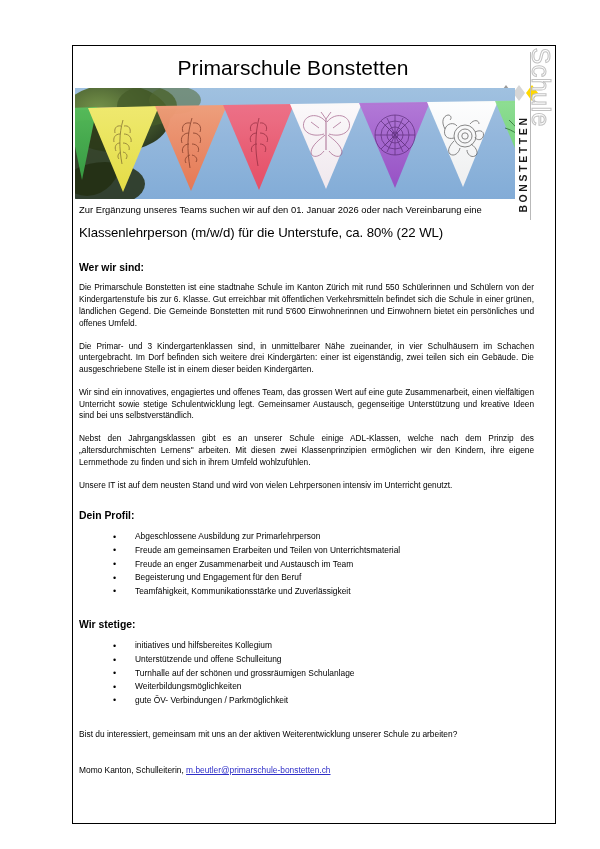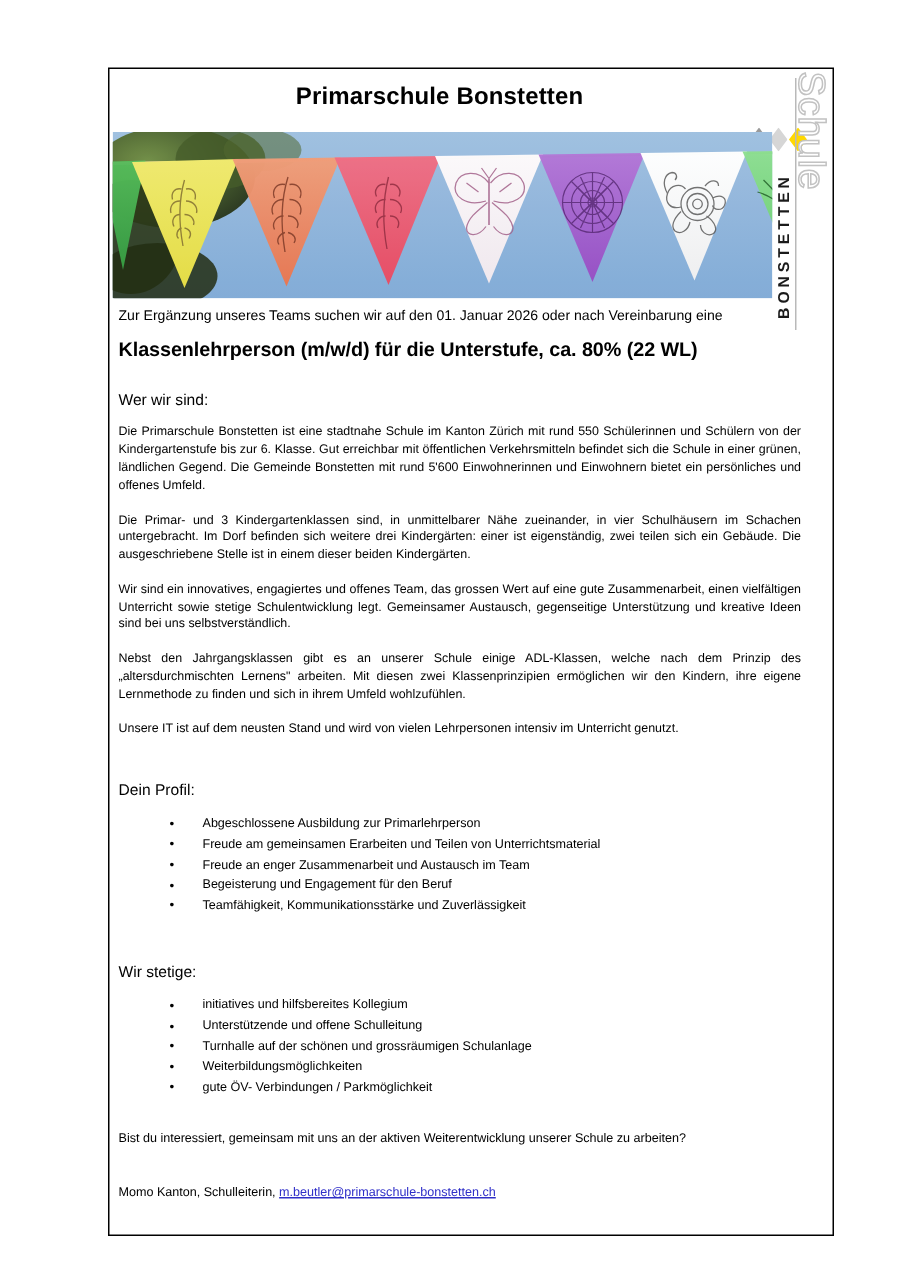--- a/index.html
+++ b/index.html
@@ -45,22 +45,22 @@
 
   
   .title-row {
     position: absolute;
     left: 0;
     top: 10px;
     width: 440px;
     text-align: center;
   }
   .doc-title {
-    font-size: 16px;
-    font-weight: bold;
+    font-size: 21px;
+    font-weight: normal;
     letter-spacing: 0.1px;
     color: #000;
   }
 
   
   .logo-block {
     position: absolute;
     right: 0px;
     top: 0px;
     width: 56px;
@@ -148,29 +148,29 @@
   }
 
   .lead {
     font-size: 9.4px;
     line-height: 1.32;
     margin: 0 0 9px 0;
   }
 
   .job-title {
     font-size: 13.2px;
-    font-weight: bold;
+    font-weight: normal;
     margin: 0 0 22px 0;
     letter-spacing: -0.05px;
   }
 
   h2.section {
     font-size: 10.4px;
-    font-weight: normal;
-    margin: 12px 0 9px 0;
+    font-weight: bold;
+    margin: 0 0 9px 0;
   }
 
   p.para {
     font-size: 8.3px;
     line-height: 1.42;
     text-align: justify;
     margin: 0 0 11px 0;
     width: 455px;
   }
   p.para.nojust { text-align: left; }

